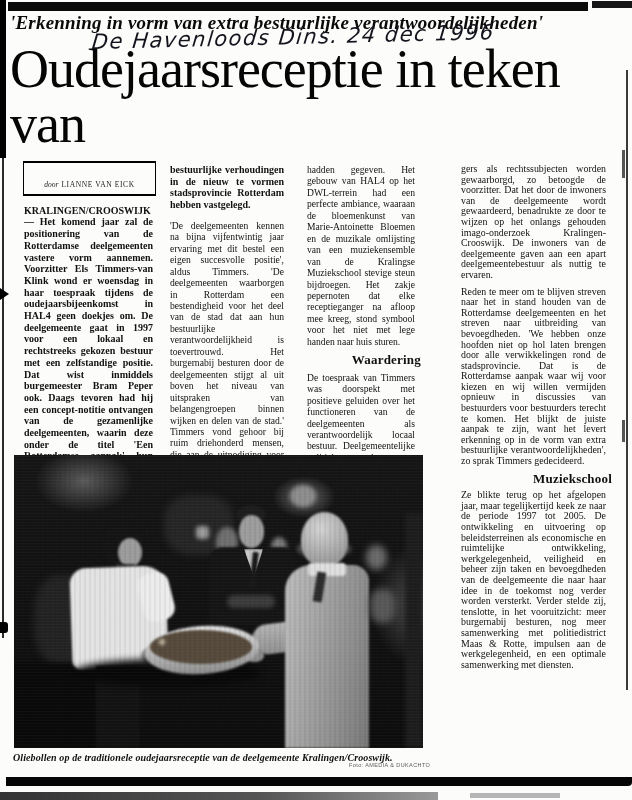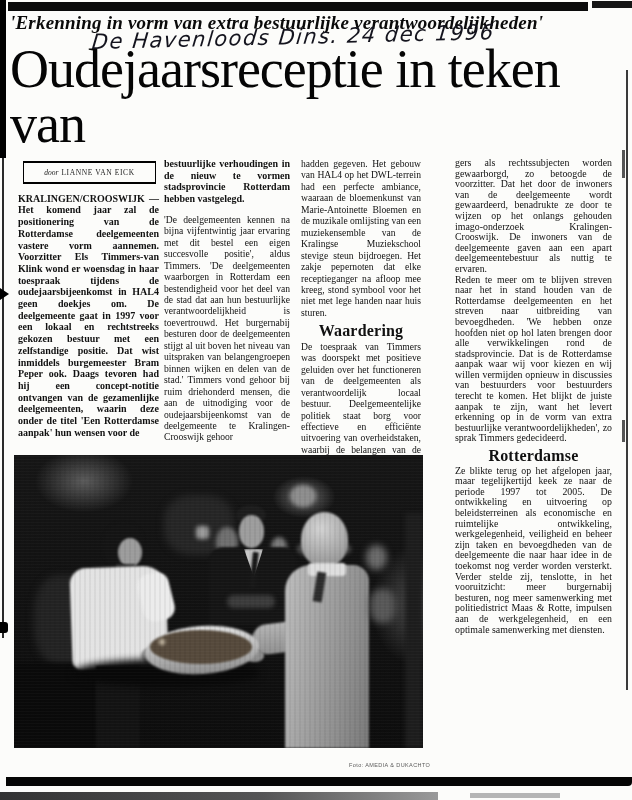--- a/index.html
+++ b/index.html
@@ -22,25 +22,25 @@
   .kicker{position:absolute;left:10px;top:12px;width:600px;font-style:italic;font-weight:bold;font-size:19px;letter-spacing:.2px;color:#0a0a0a;}
   .handwriting{position:absolute;left:92px;top:25px;font-family:"DejaVu Sans",sans-serif;font-style:italic;
                font-size:21px;letter-spacing:1.5px;color:#14141e;transform:rotate(-1.4deg) skewX(-7deg);white-space:nowrap;z-index:5;}
   .headline{position:absolute;left:10px;top:42px;width:620px;font-size:54px;line-height:55px;letter-spacing:-1px;color:#050505;}
   
   .col{position:absolute;top:158px;text-align:justify;}
   .c1{left:18px;width:141px;font-weight:bold;font-size:10px;line-height:11.7px;}
   .c2{left:164px;width:126px;font-size:9.6px;line-height:11.45px;}
   .c3{left:301px;width:120px;font-size:9.6px;line-height:11.45px;}
   .c4{left:455px;width:157px;font-size:9.9px;line-height:10.6px;}
-  .col p{margin:0;}
+  .col p{margin:6px;}
   .lead{font-weight:bold;font-size:10px;line-height:11.7px;margin-bottom:9px !important;}
-  .subhead{font-size:16px;font-weight:bold;text-align:center;margin:7px 0 4px !important;letter-spacing:.2px;}
+  .subhead{font-size:13px;font-weight:bold;text-align:right;margin:7px 0 4px !important;letter-spacing:.2px;}
   .byline-box{margin:3px 3px 9px 5px;border:1px solid #000;border-top-width:2px;border-bottom-width:2px;
-              padding:4px 2px 3px;text-align:center;font-weight:normal;font-size:7.5px;letter-spacing:.6px;color:#222;}
+              padding:16px 2px 3px;text-align:center;font-weight:normal;font-size:7.5px;letter-spacing:.6px;color:#222;}
   .byline-prefix{font-style:italic;margin-right:3px;letter-spacing:0;}
   .note{margin-top:9px !important;font-weight:bold;font-size:10.2px;line-height:11.6px;}
   .note .dot{font-size:8px;margin-right:2px;}
   
   .photo{position:absolute;left:14px;top:455px;width:409px;height:293px;overflow:hidden;
          background:radial-gradient(ellipse 70px 45px at 70px 26px,#5b5b5b 0%,transparent 70%),
                     radial-gradient(ellipse 45px 30px at 290px 42px,#6a6a6a 0%,transparent 70%),
                     radial-gradient(ellipse 60px 80px at 402px 150px,#4c4c4c 0%,transparent 75%),
                     linear-gradient(#161616,#0d0d0d);}
   .photo .b{position:absolute;}
@@ -131,21 +131,21 @@
 
   <div class="col c3">
     <p>hadden gegeven. Het gebouw van HAL4 op het DWL-terrein had een perfecte ambiance, waaraan de bloemenkunst van Marie-Antoinette Bloemen en de muzikale omlijsting van een muziekensemble van de Kralingse Muziekschool stevige steun bijdroegen. Het zakje pepernoten dat elke receptieganger na afloop mee kreeg, stond symbool voor het niet met lege handen naar huis sturen.</p>
     <p class="subhead">Waardering</p>
     <p>De toespraak van Timmers was doorspekt met positieve geluiden over het functioneren van de deelgemeenten als verantwoordelijk locaal bestuur. Deelgemeentelijke politiek staat borg voor effectieve en efficiënte uitvoering van overheidstaken, waarbij de belangen van de bur-</p>
   </div>
 
   <div class="col c4">
     <p>gers als rechtssubjecten worden gewaarborgd, zo betoogde de voorzitter. Dat het door de inwoners van de deelgemeente wordt gewaardeerd, benadrukte ze door te wijzen op het onlangs gehouden imago-onderzoek Kralingen-Crooswijk. De inwoners van de deelgemeente gaven aan een apart deelgemeentebestuur als nuttig te ervaren.</p>
     <p>Reden te meer om te blijven streven naar het in stand houden van de Rotterdamse deelgemeenten en het streven naar uitbreiding van bevoegdheden. 'We hebben onze hoofden niet op hol laten brengen door alle verwikkelingen rond de stadsprovincie. Dat is de Rotterdamse aanpak waar wij voor kiezen en wij willen vermijden opnieuw in discussies van bestuurders voor bestuurders terecht te komen. Het blijkt de juiste aanpak te zijn, want het levert erkenning op in de vorm van extra bestuurlijke verantwoordelijkheden', zo sprak Timmers gedecideerd.</p>
-    <p class="subhead">Rotterdamse</p>
+    <p class="subhead">Muziekschool</p>
     <p>Ze blikte terug op het afgelopen jaar, maar tegelijkertijd keek ze naar de periode 1997 tot 2005. De ontwikkeling en uitvoering op beleidsterreinen als economische en ruimtelijke ontwikkeling, werkgelegenheid, veiligheid en beheer zijn taken en bevoegdheden van de deelgemeente die naar haar idee in de toekomst nog verder worden versterkt. Verder stelde zij, tenslotte, in het vooruitzicht: meer burgernabij besturen, nog meer samenwerking met politiedistrict Maas &amp; Rotte, impulsen aan de werkgelegenheid, en een optimale samenwerking met diensten.</p>
   </div>
 
   <div class="photo">
     <div class="b crowd1 blur3"></div>
     <div class="b crowd2 blur3"></div>
     <div class="b spot-br blur2"></div>
     <div class="b spot-sm blur2"></div>
     <div class="b blonde blur2"></div>
     <div class="b face-r blur2"></div>
@@ -172,15 +172,16 @@
     <div class="b gm-hairring blur2"></div>
     <div class="b gm-head blur1"></div>
     <div class="b gm-collar blur1"></div>
     <div class="b gm-tie blur1"></div>
     <div class="b r-blob1 blur3"></div>
     <div class="b r-blob2 blur3"></div>
     <div class="b r-col blur2"></div>
     <div class="b photo-grain"></div>
   </div>
 
+  <div class="caption">Oliebollen op de traditionele oudejaarsreceptie van de deelgemeente Kralingen/Crooswijk.</div>
   <div class="credit">Foto: AMEDIA &amp; DUKACHTO</div>
 
 </div>
 
 </body></html>

